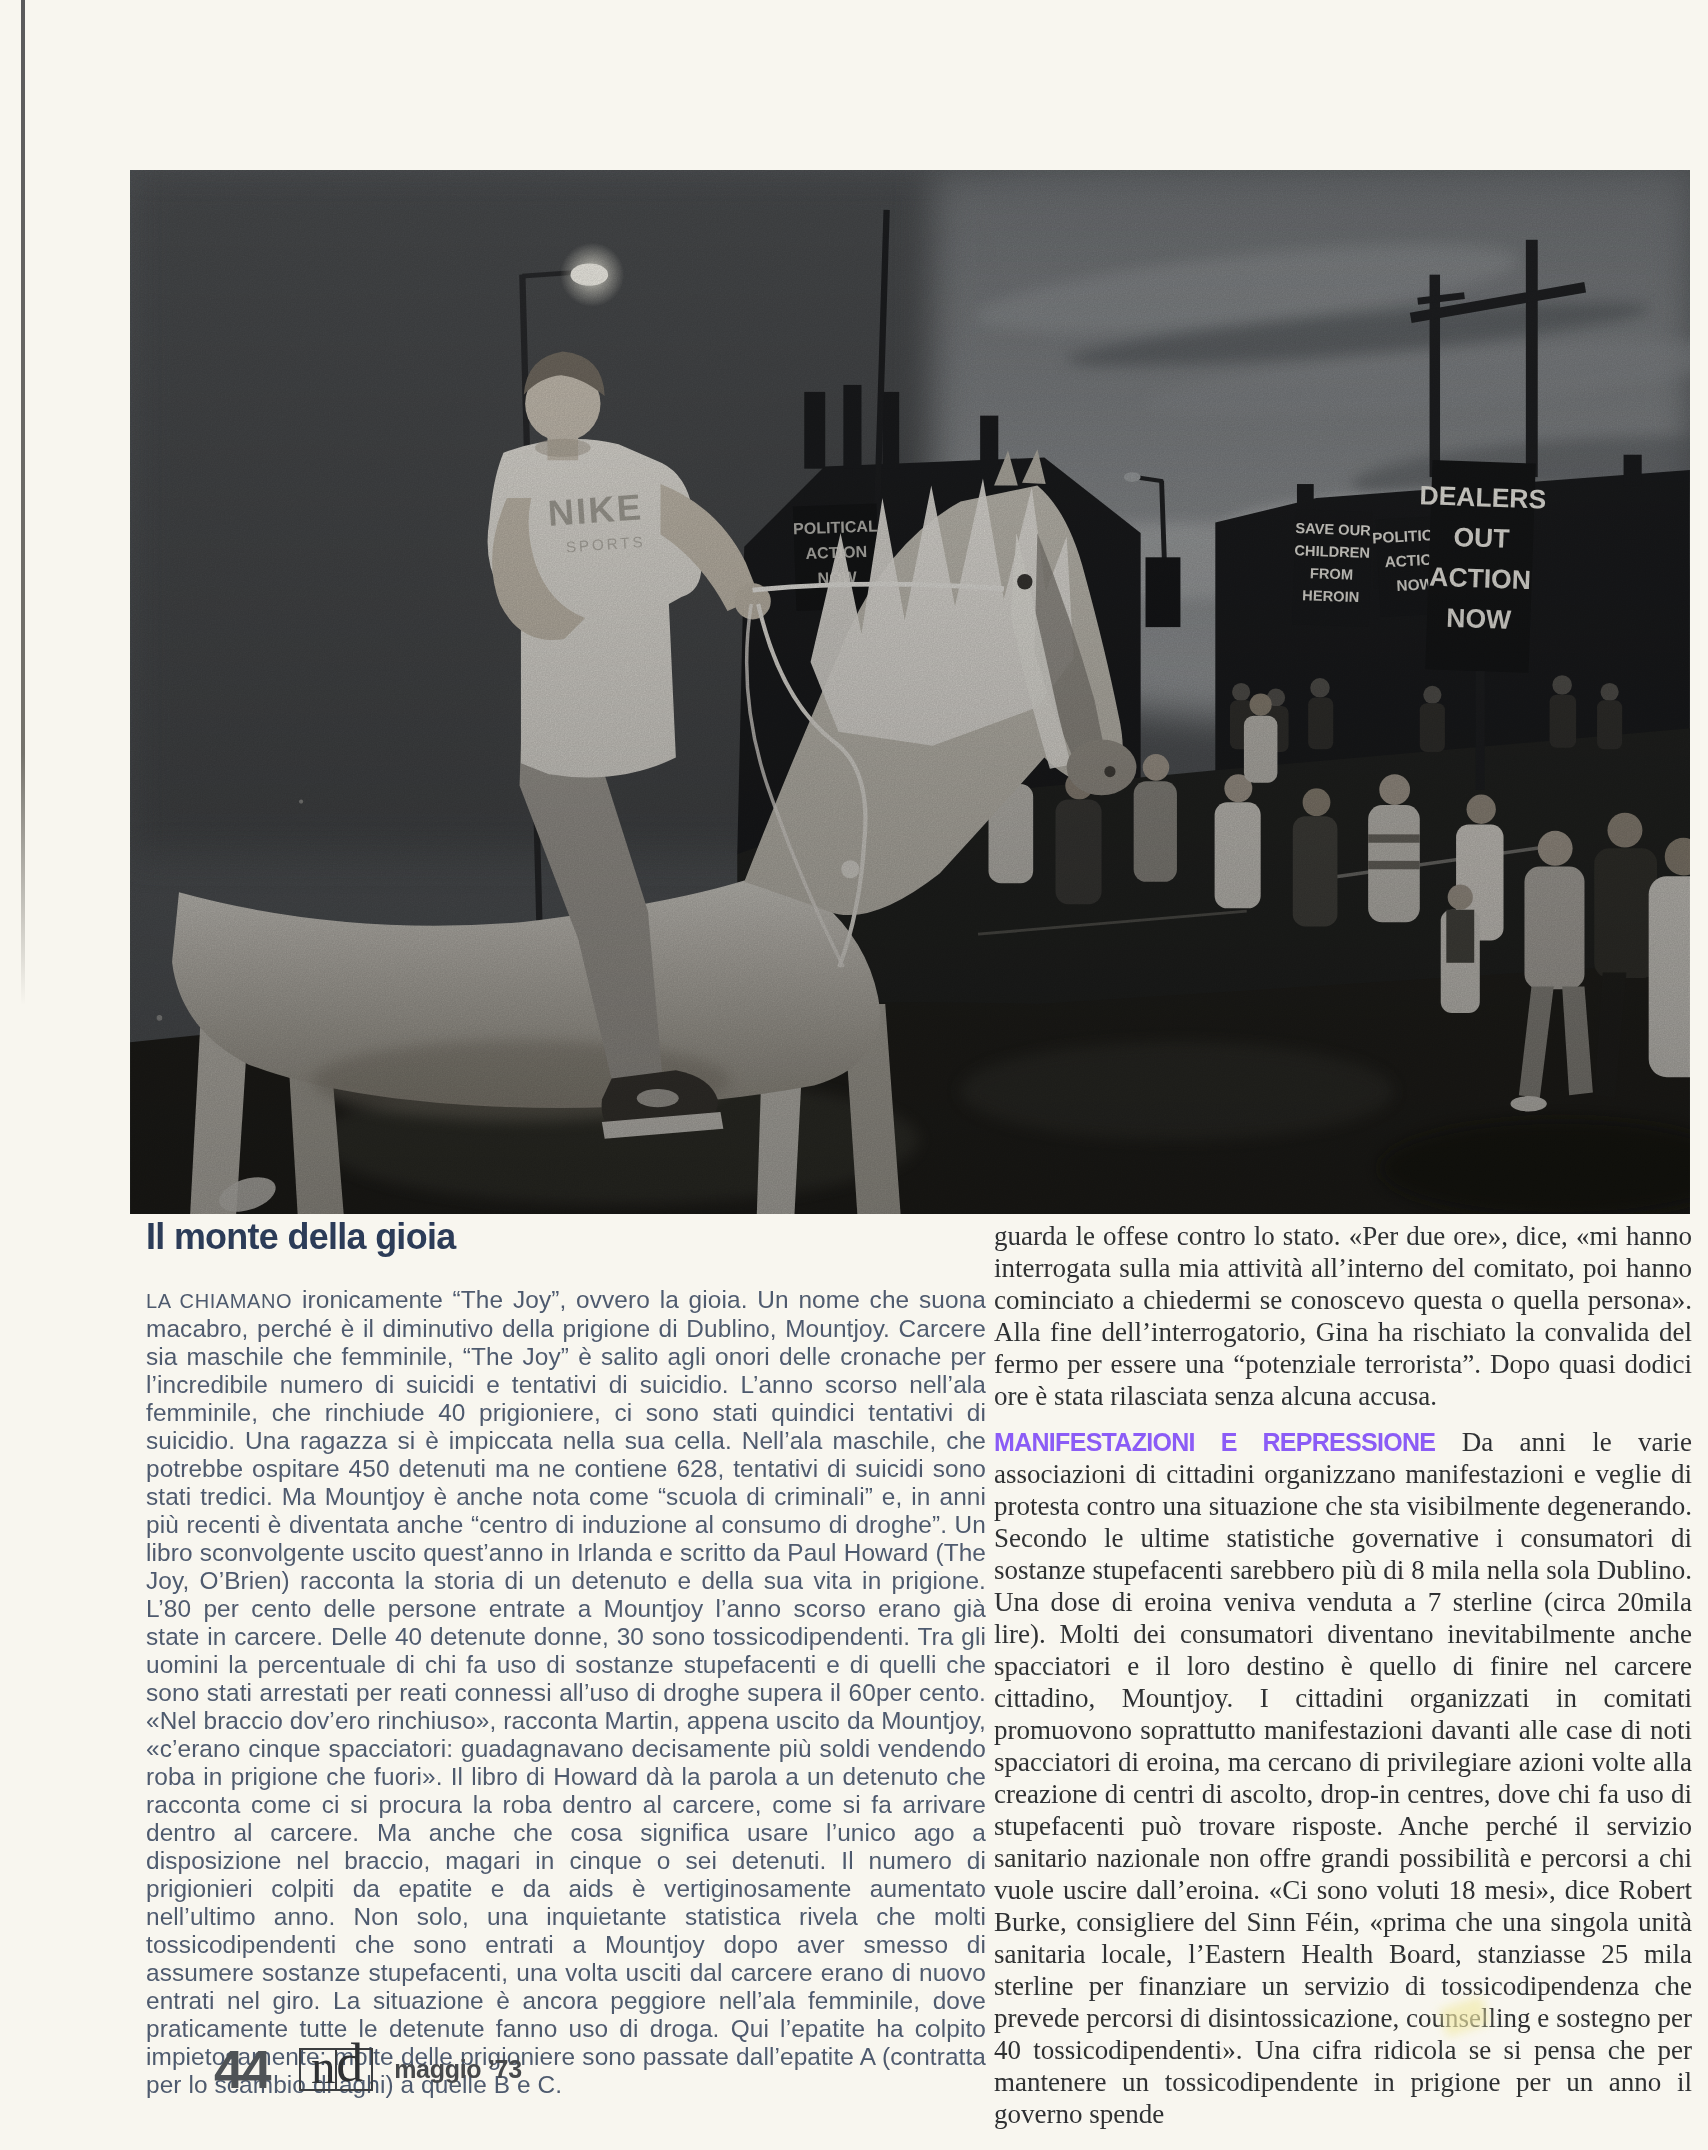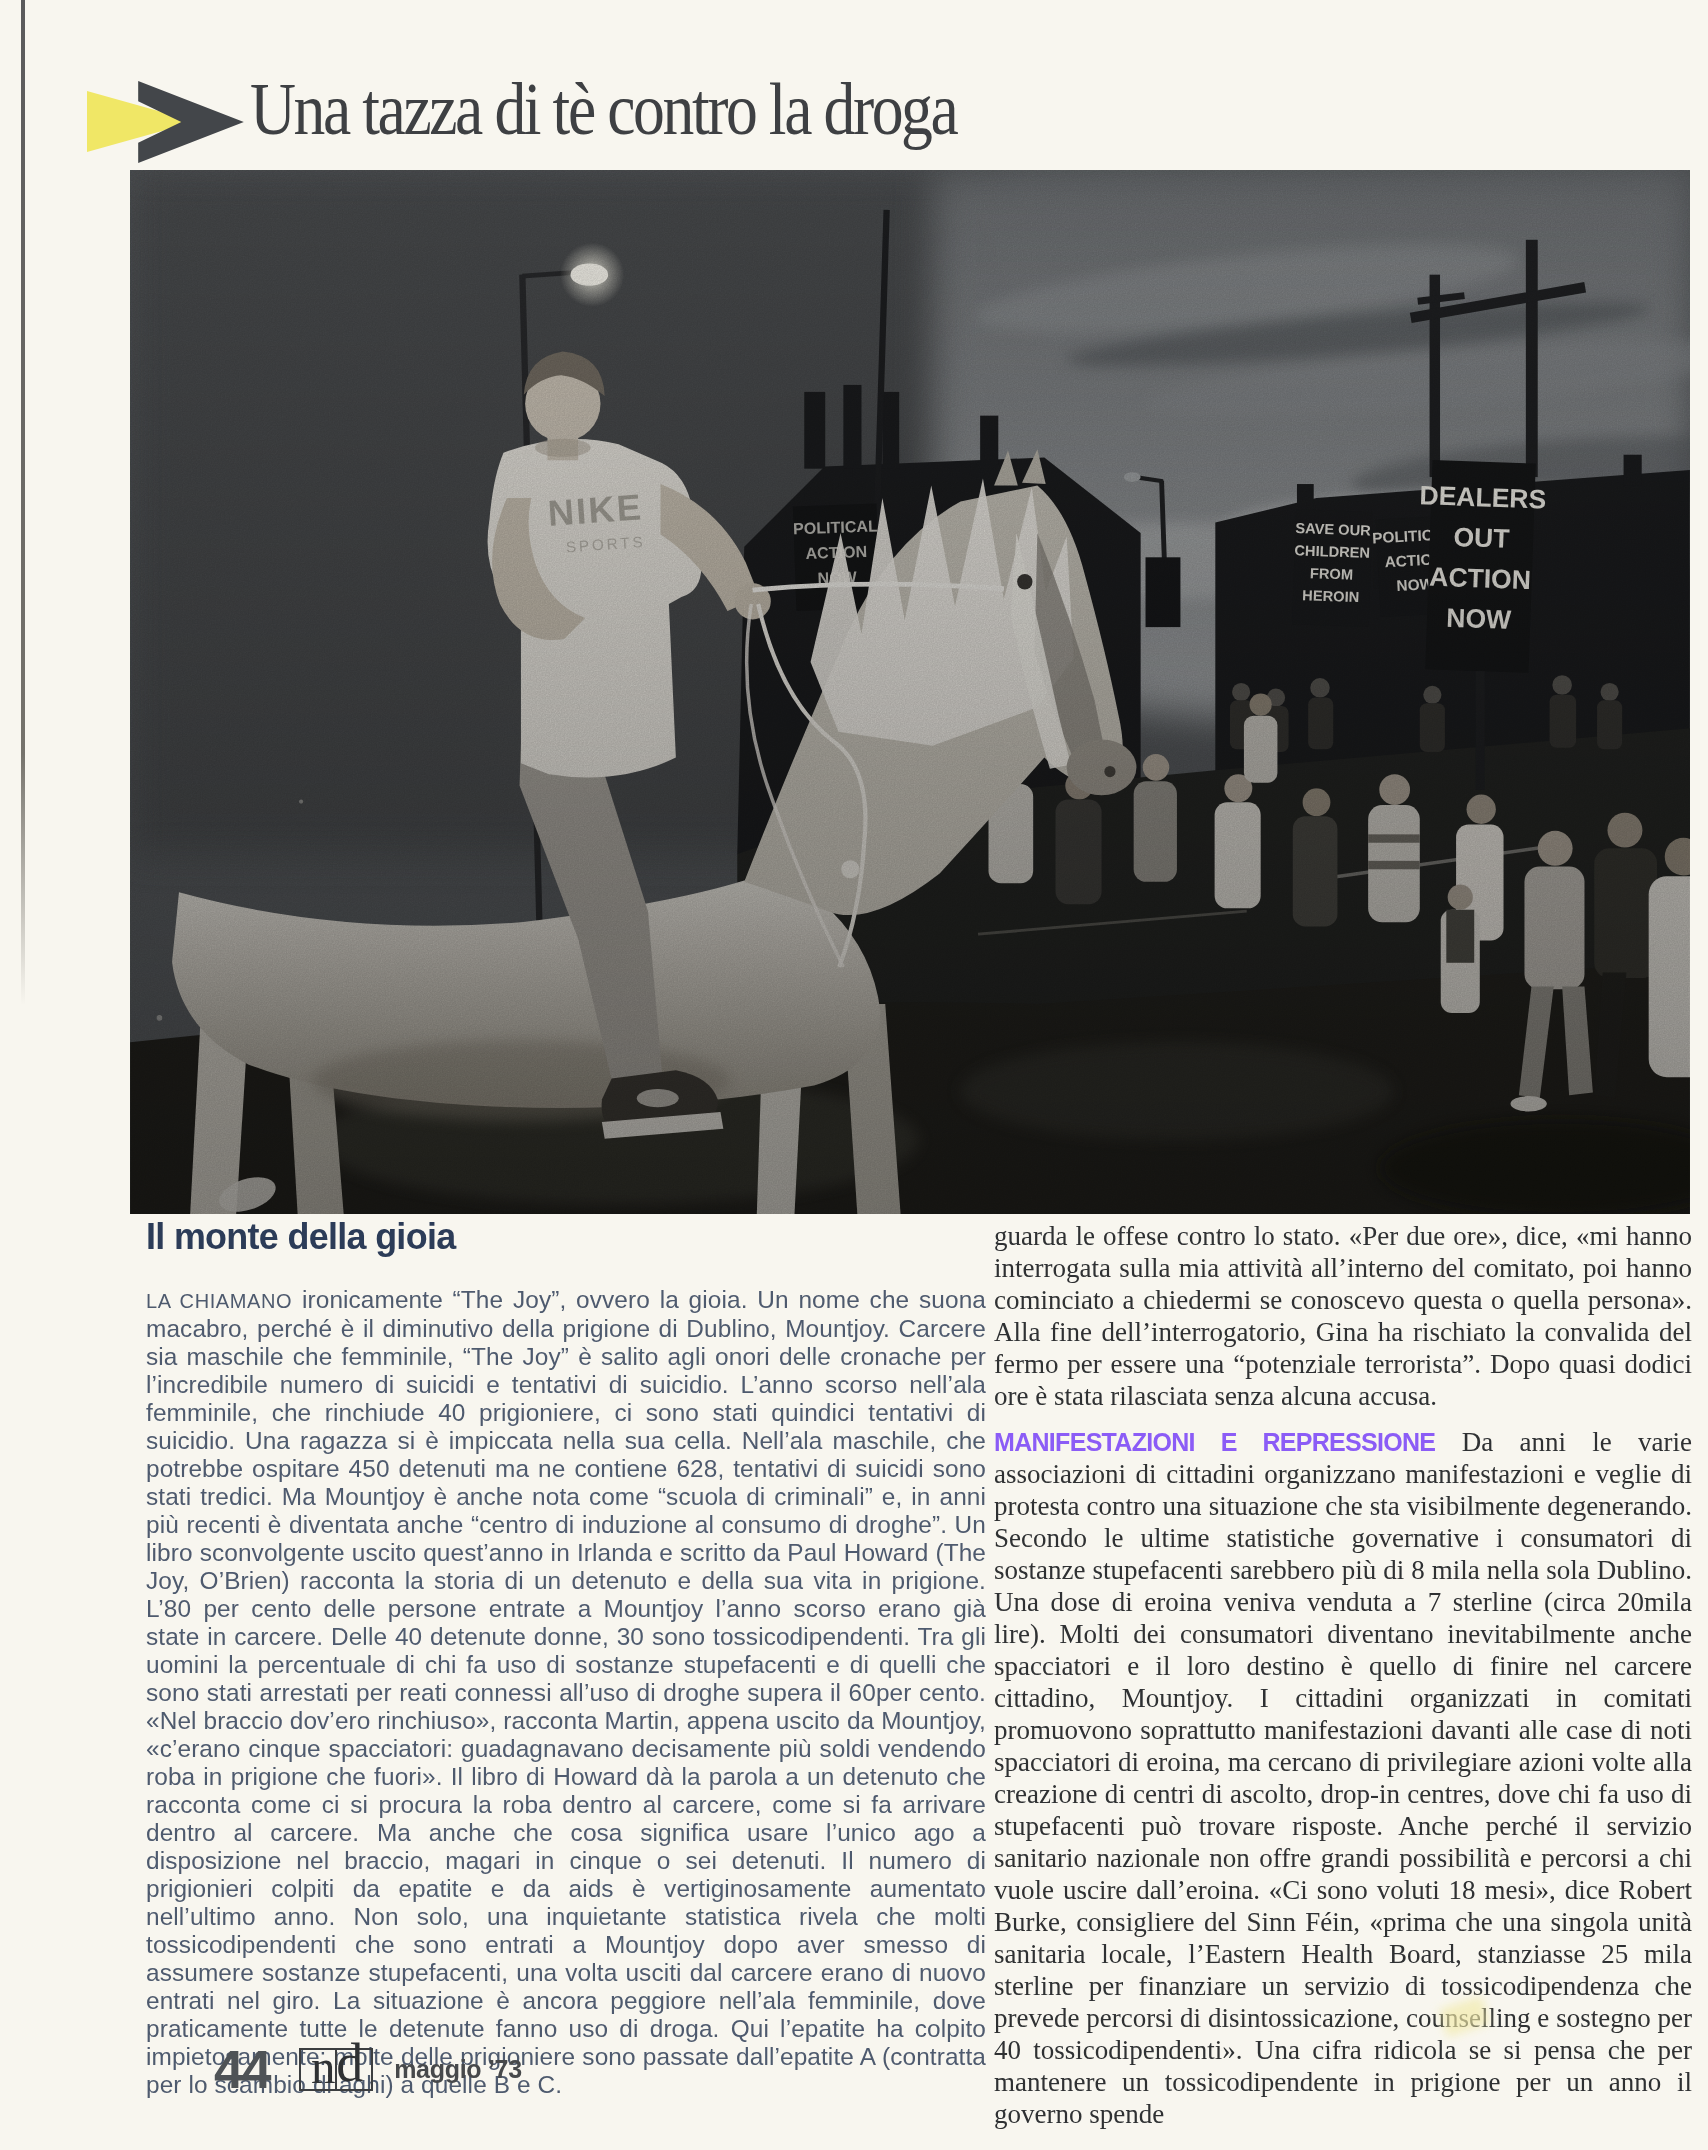--- a/index.html
+++ b/index.html
@@ -56,27 +56,20 @@
   .issue { margin-left:21px; font-size:25px; font-weight:bold; color:#47494b; letter-spacing:-0.3px; }
   .smudge { position:absolute; left:1442px; top:2002px; width:45px; height:29px;
     background:#f2eaa8; filter:blur(4.9px); opacity:.65; transform:rotate(-18deg); }
 </style>
 </head>
 <body>
 
 <div class="page">
   <div class="scan-line"></div>
 
-  <div class="masthead">
-    <div class="yellow-tri"></div>
-    <svg class="chevron" width="106" height="82" viewBox="0 0 152 118">
-      <polygon points="0,0 152,59 0,118 0,89 62,59 0,29" fill="#43464a"></polygon>
-    </svg>
-    <h1 class="kicker-title">Una tazza di tè contro la droga</h1>
-  </div>
 
   <div class="photo">
   <svg width="1560" height="1044" viewBox="0 0 2235 1496">
     <defs>
       <linearGradient id="skyR" x1="0" y1="0" x2="0" y2="1">
         <stop offset="0" stop-color="#6b6e71"></stop>
             <stop offset="1" stop-color="#a6a9ab"></stop>
       </linearGradient>
       <linearGradient id="horseG" x1="0" y1="0" x2="0" y2="1">
         <stop offset="0" stop-color="#dcd9d2"></stop>

